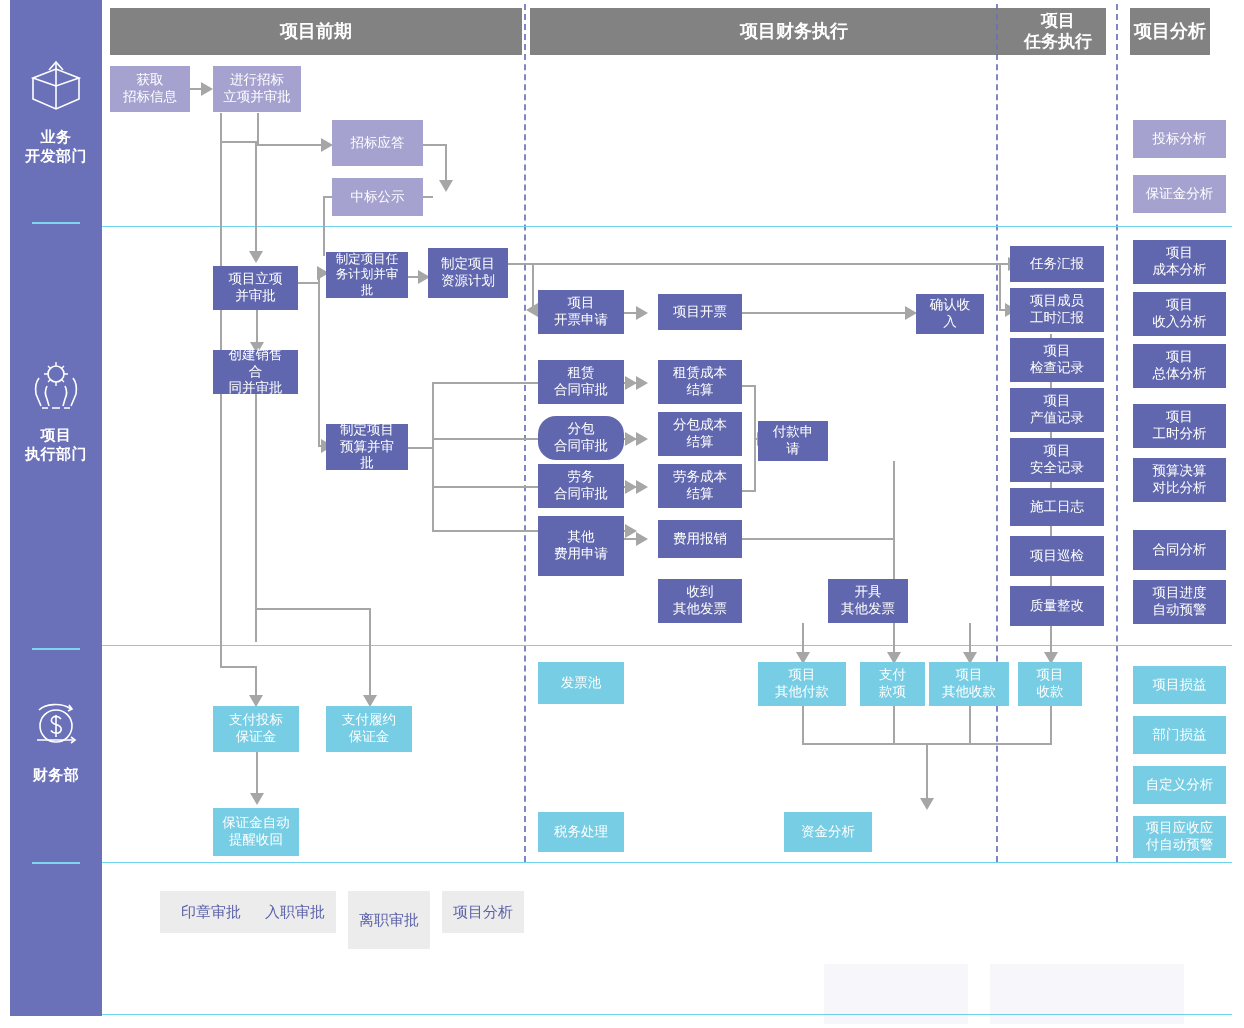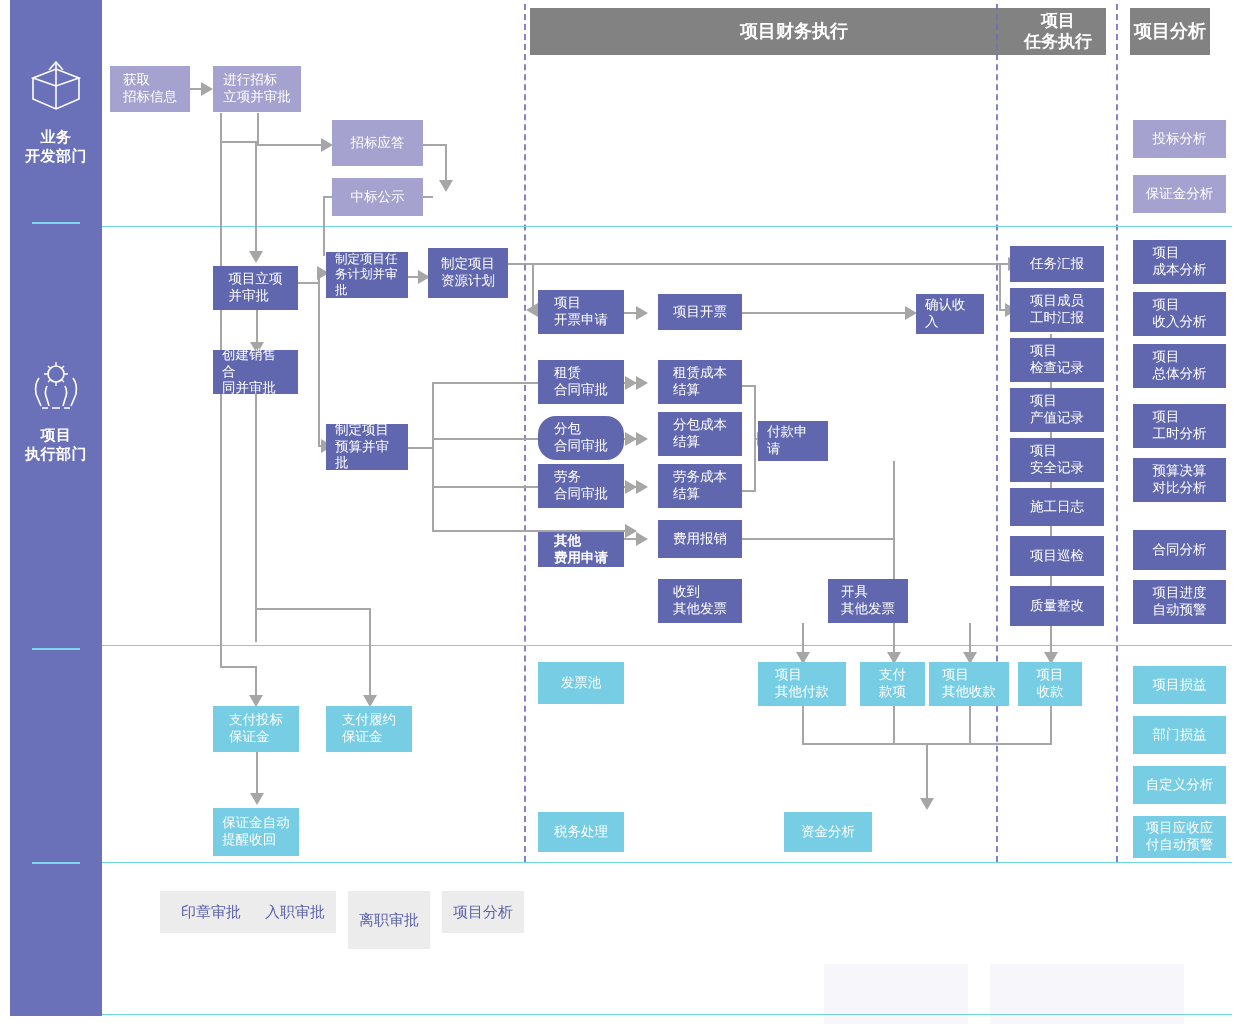--- a/index.html
+++ b/index.html
@@ -22,21 +22,21 @@
           line-height:1.22;}
 
   
   .vsep{position:absolute;width:0;border-left:2px dashed #6a71b8;opacity:.85;}
 
   
   .hsep{position:absolute;height:0;border-top:1.5px solid #6fd4ee;}
 
   
   .node{position:absolute;display:flex;align-items:center;justify-content:center;
-        color:#ffffff;font-size:13.5px;line-height:1.25;
+        text-align:center;color:#ffffff;font-size:13.5px;line-height:1.25;
         box-sizing:border-box;padding:2px 9px;}
   .n-lav{background:#a6a2cf;}            
   .n-pur{background:#6067ae;}            
   .n-cya{background:#76cde4;}            
   .n-gry{background:#ececec;color:#5b61a8;font-size:15px;}  
 
   
   .ln{position:absolute;background:#a6a6a6;}
   .lh{height:2px;}
   .lv{width:2px;}
@@ -81,26 +81,40 @@
           <path d="M22 28c-2 4-2 9 0 13l2 7"></path>
           <path d="M40 28c2 4 2 9 0 13l-2 7"></path>
           <path d="M17 50h6M27 50h8M39 50h6" stroke-width="1.4"></path>
         </svg>
       </span>
       <span class="lbl" style="white-space: pre-line;">项目
 执行部门</span>
     </div>
     <div class="dept-sep" style="top:648px;"></div>
 
+    <div class="dept" style="top:700px;">
+      <span class="ic">
+        <svg width="62" height="56" viewBox="0 0 62 56" fill="none" stroke="#fff" stroke-width="1.6">
+          <circle cx="31" cy="26" r="16"></circle>
+          <path d="M31 15v22M36 19c-1.6-2-3.4-2.6-5-2.6-2.6 0-4.6 1.6-4.6 4 0 5 9.8 3.4 9.8 8.6 0 2.6-2.2 4.2-5.2 4.2-2 0-3.8-.8-5.2-2.6"></path>
+          <path d="M14 10c6-6 22-8 32-1"></path>
+            <path d="M44 5l3 4-4 2"></path>
+          <path d="M12 40h36"></path>
+            <path d="M46 37l4 3-4 3"></path>
+        </svg>
+      </span>
+      <span class="lbl">财务部</span>
+    </div>
     <div class="dept-sep" style="top:862px;"></div>
 
   </div>
 
   <div class="canvas">
 
+    <div class="colhdr" style="left:8px;top:8px;width:412px;height:47px;font-size:18px;">项目前期</div>
     <div class="colhdr" style="left:428px;top:8px;width:528px;height:47px;font-size:18px;">项目财务执行</div>
     <div class="colhdr" style="left:908px;top:8px;width:96px;height:47px;font-size:17px;white-space:pre-line;">项目
 任务执行</div>
     <div class="colhdr" style="left:1028px;top:8px;width:80px;height:47px;font-size:18px;">项目分析</div>
 
     <div class="vsep" style="left:422px;top:4px;height:858px;"></div>
     <div class="vsep" style="left:894px;top:4px;height:858px;"></div>
     <div class="vsep" style="left:1014px;top:4px;height:858px;"></div>
 
     <div class="hsep" style="left:0;top:226px;width:1130px;"></div>
@@ -248,21 +262,21 @@
     <div class="node n-pur" style="left: 556px; top: 360px; width: 84px; height: 44px; white-space: pre-line;">租赁成本
 结算</div>
     <div class="node n-pur" style="left: 436px; top: 416px; width: 86px; height: 44px; white-space: pre-line; border-radius: 18px;">分包
 合同审批</div>
     <div class="node n-pur" style="left: 556px; top: 412px; width: 84px; height: 44px; white-space: pre-line;">分包成本
 结算</div>
     <div class="node n-pur" style="left: 436px; top: 464px; width: 86px; height: 44px; white-space: pre-line;">劳务
 合同审批</div>
     <div class="node n-pur" style="left: 556px; top: 464px; width: 84px; height: 44px; white-space: pre-line;">劳务成本
 结算</div>
-    <div class="node n-pur" style="left: 436px; top: 532px; width: 86px; height: 35px; white-space: pre-line; font-weight: bold;">其他
+    <div class="node n-pur" style="left: 436px; top: 516px; width: 86px; height: 60px; white-space: pre-line;">其他
 费用申请</div>
     <div class="node n-pur" style="left:556px;top:520px;width:84px;height:38px;">费用报销</div>
     <div class="node n-pur" style="left:656px;top:421px;width:70px;height:40px;">付款申请</div>
     <div class="node n-pur" style="left: 556px; top: 579px; width: 84px; height: 44px; white-space: pre-line;">收到
 其他发票</div>
     <div class="node n-pur" style="left: 726px; top: 579px; width: 80px; height: 44px; white-space: pre-line;">开具
 其他发票</div>
 
     <div class="node n-pur" style="left:908px;top:246px;width:94px;height:36px;">任务汇报</div>
     <div class="node n-pur" style="left: 908px; top: 288px; width: 94px; height: 44px; white-space: pre-line;">项目成员

